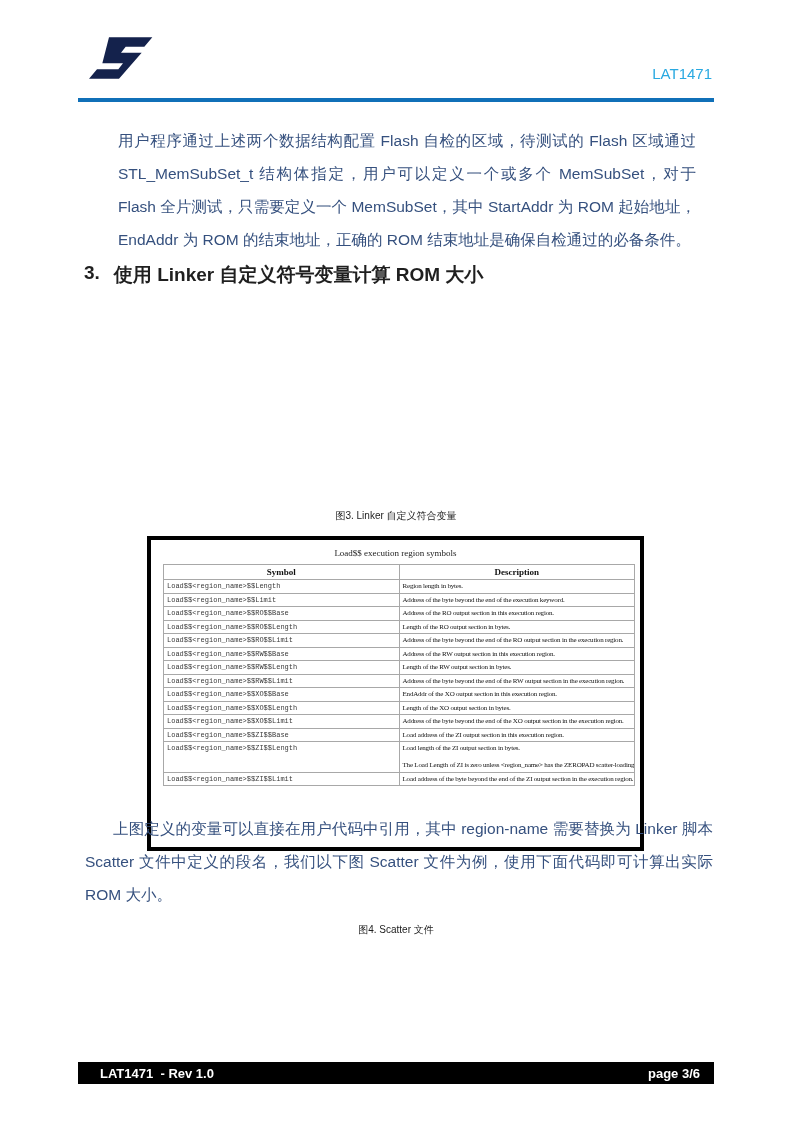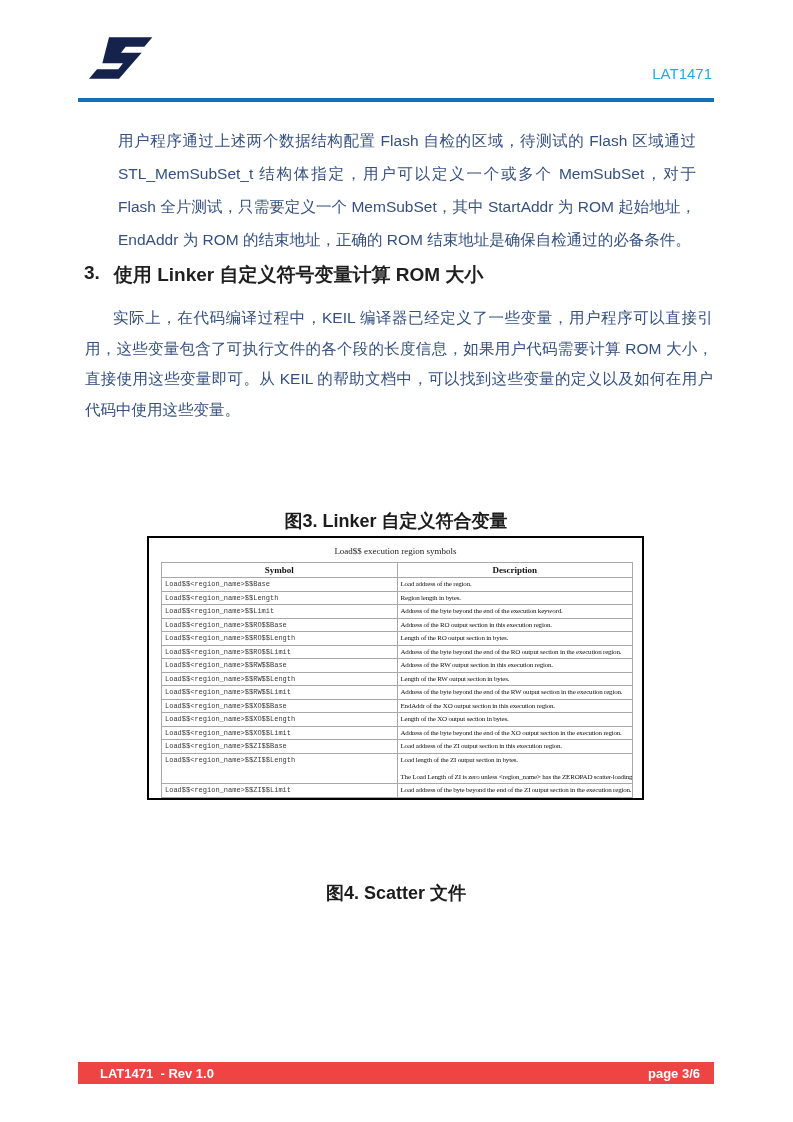--- a/index.html
+++ b/index.html
@@ -20,28 +20,28 @@
     font-size:19px;font-weight:bold;color:#1f1f1f;display:flex;gap:14px;
   }
   .paras{
     position:absolute;left:85px;top:303px;width:628px;
     font-size:15.5px;line-height:30.5px;color:#35507E;text-align:justify;
   }
   .paras p{margin:0;text-indent:28px;}
 
   .figcap{
     position:absolute;left:78px;width:636px;text-align:center;
-    font-size:18px;font-weight:bold;color:#1c1c1c;
+    font-size:10px;font-weight:normal;color:#1c1c1c;
   }
   .figcap.f3{top:509px;}
-  .figcap.f4{top:881px;}
+  .figcap.f4{top:923px;}
 
   .figframe{
-    position:absolute;left:147px;top:536px;width:497px;height:264px;
-    border:2px solid #000000;background:#fff;box-sizing:border-box;
+    position:absolute;left:147px;top:536px;width:497px;height:315px;
+    border:4px solid #000000;background:#fff;box-sizing:border-box;
   }
   .tbl-title{
     margin-top:8px;text-align:center;
     font-family:"Liberation Serif",serif;font-size:9px;color:#222;
   }
   table.symtbl{
     margin:6px 0 0 12px;border-collapse:collapse;width:472px;table-layout:fixed;padding-left:39px;
   }
   table.symtbl th,table.symtbl td{
     border:1px solid #a8a8a8;vertical-align:top;padding:2px 3px;
@@ -60,21 +60,21 @@
   }
   td.desc .note-gap{height:8.5px;}
 
   .para4{
     position:absolute;left:85px;top:812px;width:628px;
     font-size:15.5px;line-height:33px;color:#35507E;text-indent:28px;text-align:justify;
   }
 
   .footer{
     position:absolute;left:78px;top:1062px;width:636px;height:22px;
-    background:#ef4444;color:#ffffff;font-weight:bold;font-size:13px;
+    background:#000000;color:#ffffff;font-weight:bold;font-size:13px;
     display:flex;align-items:center;justify-content:space-between;
     padding:0 14px 0 22px;box-sizing:border-box;
   }
   .footer-left{white-space:pre;}
 </style>
 </head>
 <body>
 
 <div class="page">
 
@@ -89,39 +89,34 @@
   <div class="rule"></div>
 
   <div class="para1">用户程序通过上述两个数据结构配置 Flash 自检的区域，待测试的 Flash 区域通过 STL_MemSubSet_t 结构体指定，用户可以定义一个或多个 MemSubSet，对于 Flash 全片测试，只需要定义一个 MemSubSet，其中 StartAddr 为 ROM 起始地址，EndAddr 为 ROM 的结束地址，正确的 ROM 结束地址是确保自检通过的必备条件。</div>
 
   <div class="heading">
     <span>3.</span>
     <span>使用 Linker 自定义符号变量计算 ROM 大小</span>
   </div>
 
   <div class="paras">
-    <p>实际上，在代码编译过程中，KEIL 编译器已经定义了一些变量，用户程序可以直接引用，这些变量包含了可执行文件的各个段的长度信息，如果用户代码需要计算 ROM 大小，直接使用这些变量即可。从 KEIL 的帮助文档中，可以找到这些变量的定义以及如何在用户代码中使用这些变量。</p>
   </div>
 
   <div class="figcap f3">图3. Linker 自定义符合变量</div>
 
   <div class="figframe">
     <div class="tbl-title">Load$$ execution region symbols</div>
     <table class="symtbl">
       <thead>
         <tr>
           <th>Symbol</th>
           <th>Description</th>
         </tr>
       </thead>
       <tbody>
-          <tr>
-            <td class="sym">Load$$&lt;region_name&gt;$$Base</td>
-            <td class="desc">Load address of the region.</td>
-          </tr>
           <tr>
             <td class="sym">Load$$&lt;region_name&gt;$$Length</td>
             <td class="desc">Region length in bytes.</td>
           </tr>
           <tr>
             <td class="sym">Load$$&lt;region_name&gt;$$Limit</td>
             <td class="desc">Address of the byte beyond the end of the execution keyword.</td>
           </tr>
           <tr>
             <td class="sym">Load$$&lt;region_name&gt;$$RO$$Base</td>
@@ -172,20 +167,21 @@
             </td>
           </tr>
           <tr>
             <td class="sym">Load$$&lt;region_name&gt;$$ZI$$Limit</td>
             <td class="desc">Load address of the byte beyond the end of the ZI output section in the execution region.</td>
           </tr>
         </tbody>
     </table>
   </div>
 
+  <div class="para4">上图定义的变量可以直接在用户代码中引用，其中 region-name 需要替换为 Linker 脚本 Scatter 文件中定义的段名，我们以下图 Scatter 文件为例，使用下面代码即可计算出实际 ROM 大小。</div>
 
   <div class="figcap f4">图4. Scatter 文件</div>
 
   <div class="footer">
     <span class="footer-left">LAT1471  - Rev 1.0</span>
     <span class="footer-right">page 3/6</span>
   </div>
 
 </div>
 

